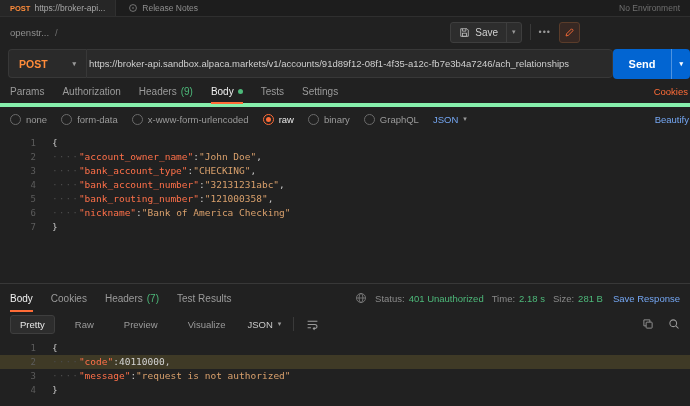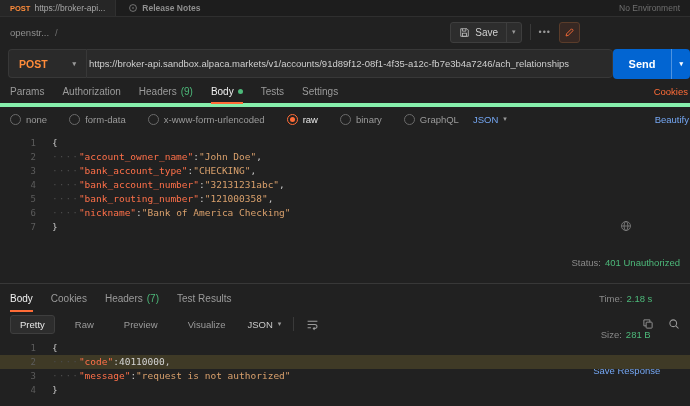--- a/index.html
+++ b/index.html
@@ -18,21 +18,21 @@
     font-family:"Liberation Sans",sans-serif;color:#d0d0d0;}
   body{position:relative;}
 
   
   .topbar{position:absolute;top:0;left:0;width:690px;height:17px;background:#1d1d1d;
     border-bottom:1px solid #2f2f2f;display:flex;align-items:center;font-size:8.5px;color:#8f8f8f;}
   .apptab{height:100%;display:flex;align-items:center;gap:4px;padding:0 10px;background:#262626;
     border-right:1px solid #303030;max-width:170px;}
   .apptab .m{color:var(--method-post);font-weight:bold;font-size:7.5px;}
   .apptab .u{white-space:nowrap;overflow:hidden;text-overflow:ellipsis;max-width:110px;color:#a8a8a8;}
-  .release{display:flex;align-items:center;gap:4px;margin-left:12px;font-weight:bold;}
+  .release{display:flex;align-items:center;gap:4px;margin-left:12px;}
   .env{margin-left:auto;padding-right:10px;color:#6f6f6f;}
 
   
   .req-header{position:absolute;top:17px;left:0;width:592px;height:30px;display:flex;
     align-items:center;padding:0 10px;gap:6px;}
   .crumb{font-size:9.5px;color:#8f8f8f;white-space:nowrap;}
   .crumb-sep{font-size:9.5px;color:#6f6f6f;}
   .req-title{font-size:10px;color:#e3e3e3;white-space:nowrap;overflow:hidden;text-overflow:ellipsis;flex:0 1 auto;}
   .hdr-actions{margin-left:auto;display:flex;align-items:center;gap:8px;flex-shrink:0;padding-right:2px;}
   .save-btn{display:flex;align-items:center;height:21px;background:#2d2d2d;border:1px solid #3e3e3e;
@@ -66,21 +66,21 @@
   .tab{height:100%;display:flex;align-items:center;margin-right:18px;position:relative;gap:4px;white-space:nowrap;cursor:default;}
   .tab.active{color:#f0f0f0;}
   .tab.active::after{content:"";position:absolute;left:0;right:0;bottom:-1px;height:2px;background:var(--accent-orange);}
   .count{color:var(--success-green);}
   .dot{width:5px;height:5px;border-radius:50%;background:var(--success-green);}
   .cookies-link{margin-left:auto;margin-right:-8px;color:var(--accent-orange);font-size:9.5px;white-space:nowrap;}
 
   
   .body-type-row{position:absolute;top:107px;left:0;width:690px;height:24px;display:flex;
     align-items:center;padding:0 10px;gap:14px;font-size:9.5px;color:#9b9b9b;}
-  .bt-list{display:flex;gap:22px;align-items:flex-start;}
+  .bt-list{display:flex;gap:14px;align-items:flex-start;}
   .opt{display:flex;align-items:center;gap:5px;white-space:nowrap;}
   .radio{width:11px;height:11px;border:1px solid #6a6a6a;border-radius:50%;position:relative;flex-shrink:0;}
   .opt.selected .radio{border-color:var(--accent-orange);}
   .opt.selected .radio::after{content:"";position:absolute;inset:2px;border-radius:50%;background:var(--accent-orange);}
   .opt.selected{color:#e8e8e8;}
   .lang-select{display:flex;align-items:center;gap:5px;color:var(--link-blue);white-space:nowrap;}
   .beautify-link{margin-left:auto;margin-right:-9px;color:var(--link-blue);white-space:nowrap;}
 
   
   .editor{font-family:"DejaVu Sans Mono",monospace;font-size:9.5px;}
@@ -92,21 +92,21 @@
   .indent{color:#4b4b4b;letter-spacing:1px;}
   .tok-punct{color:#c8c8c8;}
   .tok-key{color:var(--editor-key);}
   .tok-str{color:var(--editor-string);}
   .tok-num{color:var(--editor-number);}
 
   
   .resp-divider{position:absolute;top:283px;left:0;width:690px;height:1px;background:#383838;}
   .resp-tabs{position:absolute;top:285px;left:0;width:690px;height:26px;display:flex;align-items:center;
     padding:0 10px;font-size:10px;color:#9b9b9b;}
-  .resp-meta{margin-left:auto;display:flex;align-items:center;gap:25px;font-size:9.5px;color:#8a8a8a;white-space:nowrap;flex-direction:column;}
+  .resp-meta{margin-left:auto;display:flex;align-items:center;gap:8px;font-size:9.5px;color:#8a8a8a;white-space:nowrap;}
   .meta-pair{display:flex;gap:4px;align-items:center;}
   .meta-val{color:var(--success-green);}
   .save-response{color:var(--link-blue);margin-left:2px;}
   .meta-icon{display:flex;align-items:center;}
 
   .resp-toolbar{position:absolute;top:311px;left:0;width:690px;height:26px;display:flex;align-items:center;
     padding:0 10px;gap:12px;font-size:9.5px;color:#9b9b9b;}
   .views-list{display:flex;gap:10px;align-items:center;}
   .view-pill{padding:3px 9px;border:1px solid transparent;border-radius:3px;white-space:nowrap;}
   .view-pill.active{border-color:#3e3e3e;background:#2d2d2d;color:#e8e8e8;}

